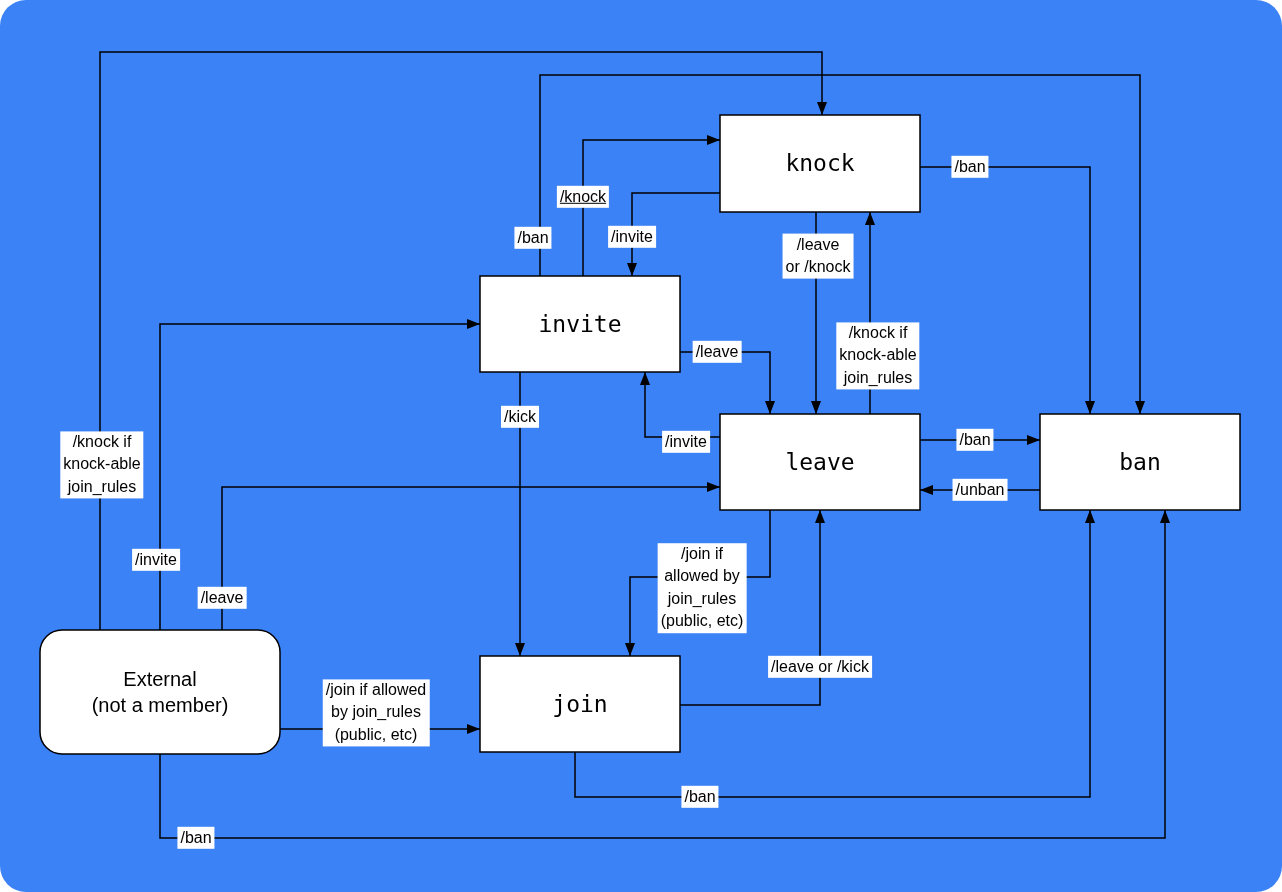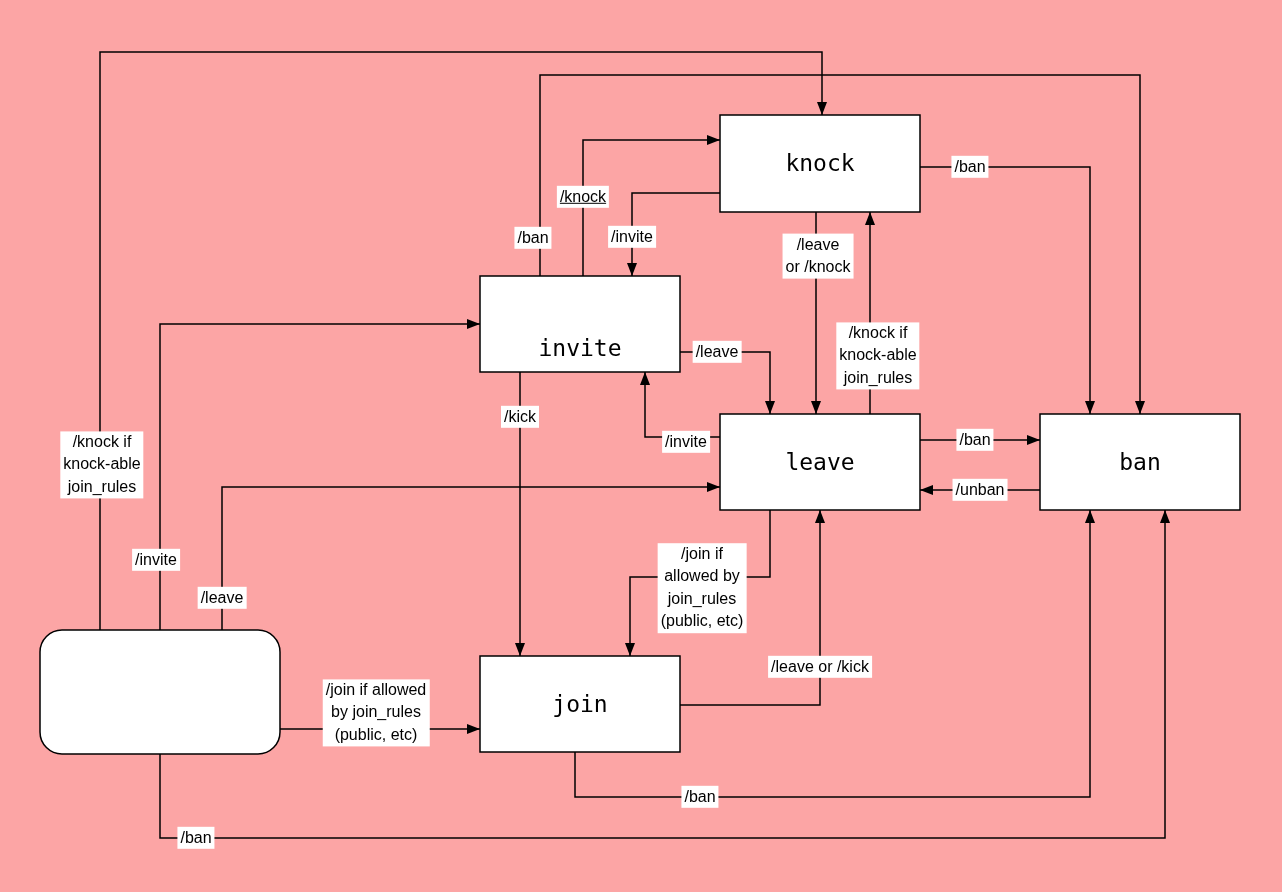--- a/index.html
+++ b/index.html
@@ -1,22 +1,23 @@
 <!DOCTYPE html>
 <html><head>
 <meta charset="utf-8">
 <style>
   html, body { margin: 0; padding: 0; background: #ffffff; }
   .canvas {
     position: relative;
     width: 1282px;
     height: 892px;
-    background: #fca5a5;
+    background: #3b82f6;
     font-family: "Liberation Sans", sans-serif;
     overflow: hidden;
+    border-radius: 26px;
   }
   .canvas svg { position: absolute; left: 0; top: 0; }
   .edge { stroke: #000000; stroke-width: 1.5; fill: none; }
   .node-rect { fill: #ffffff; stroke: #000000; stroke-width: 1.5; }
   .node-label {
     position: absolute;
     transform: translate(-50%, -50%);
     font-family: "DejaVu Sans Mono", "Liberation Mono", monospace;
     font-size: 23px;
     color: #000000;
@@ -77,24 +78,28 @@
 
     <rect class="node-rect" x="720" y="115" width="200" height="97"></rect>
     <rect class="node-rect" x="480" y="276" width="200" height="96"></rect>
     <rect class="node-rect" x="720" y="414" width="200" height="96"></rect>
     <rect class="node-rect" x="1040" y="414" width="200" height="96"></rect>
     <rect class="node-rect" x="480" y="656" width="200" height="96"></rect>
     <rect class="node-rect" x="40" y="630" width="240" height="124" rx="22" ry="22"></rect>
   </svg>
 
   <div class="node-label" style="left:820px;  top:163px;">knock</div>
-  <div class="node-label" style="left:580px;  top:324px;margin-top:24px;">invite</div>
+  <div class="node-label" style="left:580px;  top:324px;">invite</div>
   <div class="node-label" style="left:820px;  top:462px;">leave</div>
   <div class="node-label" style="left:1140px; top:462px;text-align:center;">ban</div>
   <div class="node-label" style="left:580px;  top:704px;">join</div>
+  <div class="external-label" style="left:160px; top:692px;">
+    <div>External</div>
+    <div>(not a member)</div>
+  </div>
 
   <div class="edge-label" style="left:102px; top:465px;">
     <div>/knock if</div>
     <div>knock-able</div>
     <div>join_rules</div>
   </div>
   <div class="edge-label" style="left:156px; top:560px;">/invite</div>
   <div class="edge-label" style="left:222px; top:598px;">/leave</div>
   <div class="edge-label" style="left:196px; top:838px;">/ban</div>
   <div class="edge-label" style="left:376px; top:713px;">

